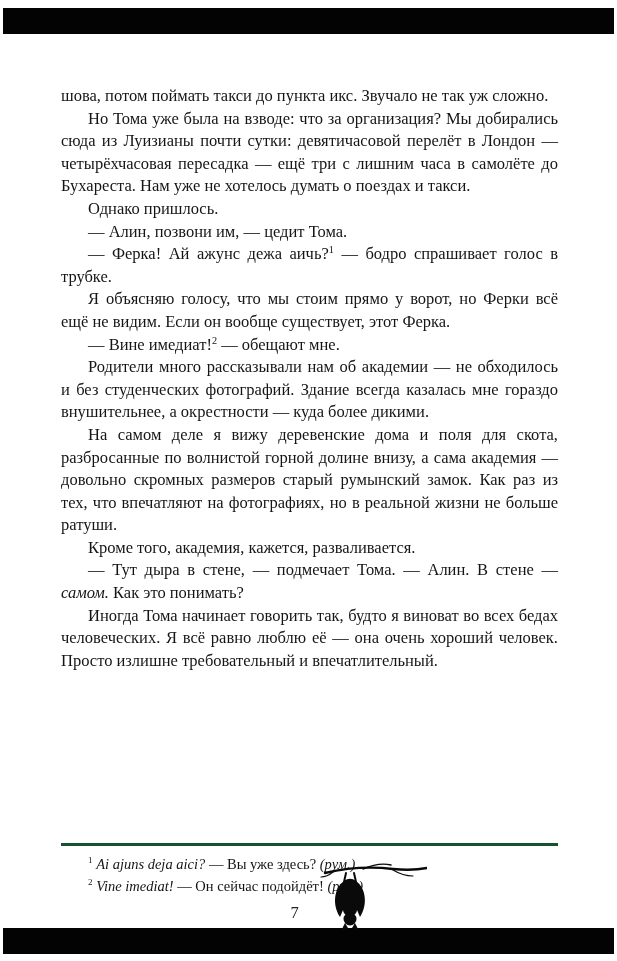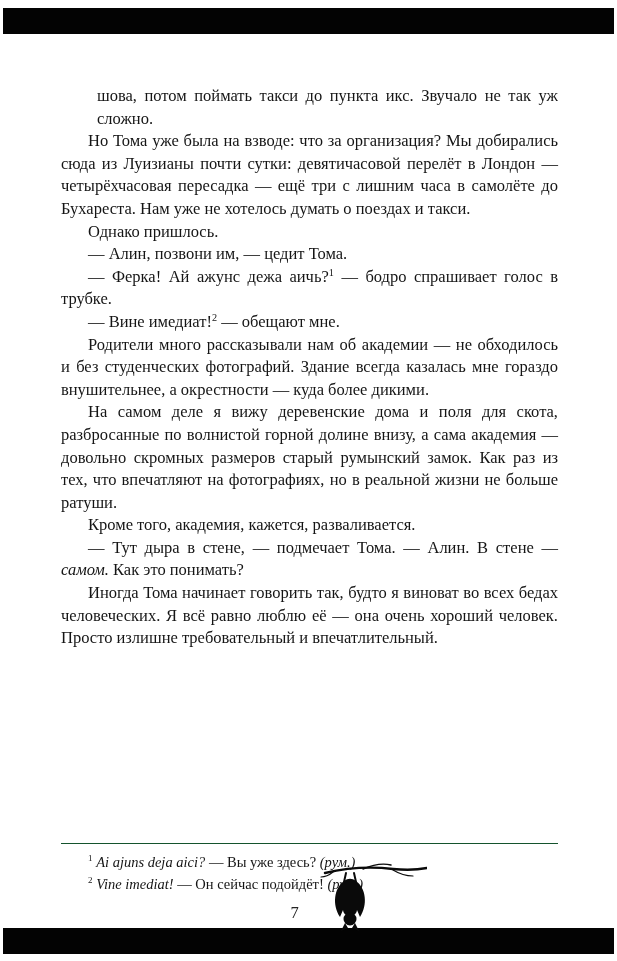--- a/index.html
+++ b/index.html
@@ -35,34 +35,33 @@
     line-height: 1.37;
     text-align: justify;
   }
   .text-block p.para {
     margin: 0;
     padding: 0;
     text-indent: 27px;
   }
   .text-block p.para.noindent {
     text-indent: 0;
-    margin-left: 36px;
   }
   .italic { font-style: italic; }
   sup {
     font-size: 0.62em;
     line-height: 0;
     vertical-align: super;
   }
   .footnotes {
     position: absolute;
     top: 843px;
     left: 61px;
     width: 497px;
-    border-top: 1px solid #14532d;
+    border-top: 3px solid #14532d;
     padding-top: 7px;
     font-size: 14.5px;
     line-height: 1.55;
     text-align: left;
   }
   .footnotes p.footnote {
     margin: 0;
     padding: 0;
     text-indent: 27px;
   }
@@ -90,20 +89,21 @@
 
   <div class="edge-bar top"></div>
   <div class="edge-bar bottom"></div>
 
   <div class="text-block">
       <p class="para noindent"><span>шова, потом поймать такси до пункта икс. Звучало не так уж сложно.</span></p>
       <p class="para"><span>Но Тома уже была на взводе: что за организация? Мы добирались сюда из Луизианы почти сутки: девятичасовой перелёт в Лондон — четырёхчасовая пересадка — ещё три с лишним часа в самолёте до Бухареста. Нам уже не хотелось думать о поездах и такси.</span></p>
       <p class="para"><span>Однако пришлось.</span></p>
       <p class="para"><span>— Алин, позвони им, — цедит Тома.</span></p>
       <p class="para"><span>— Ферка! Ай ажунс дежа аичь?</span><sup>1</sup><span> — бодро спрашивает голос в трубке.</span></p>
+      <p class="para"><span>Я объясняю голосу, что мы стоим прямо у ворот, но Ферки всё ещё не видим. Если он вообще существует, этот Ферка.</span></p>
       <p class="para"><span>— Вине имедиат!</span><sup>2</sup><span> — обещают мне.</span></p>
       <p class="para"><span>Родители много рассказывали нам об академии — не обходилось и без студенческих фотографий. Здание всегда казалась мне гораздо внушительнее, а окрестности — куда более дикими.</span></p>
       <p class="para"><span>На самом деле я вижу деревенские дома и поля для скота, разбросанные по волнистой горной долине внизу, а сама академия — довольно скромных размеров старый румынский замок. Как раз из тех, что впечатляют на фотографиях, но в реальной жизни не больше ратуши.</span></p>
       <p class="para"><span>Кроме того, академия, кажется, разваливается.</span></p>
       <p class="para"><span>— Тут дыра в стене, — подмечает Тома. — Алин. В стене — </span><span class="italic">самом.</span><span> Как это понимать?</span></p>
       <p class="para"><span>Иногда Тома начинает говорить так, будто я виноват во всех бедах человеческих. Я всё равно люблю её — она очень хороший человек. Просто излишне требовательный и впечатлительный.</span></p>
     </div>
 
   <div class="footnotes">
     <div>

